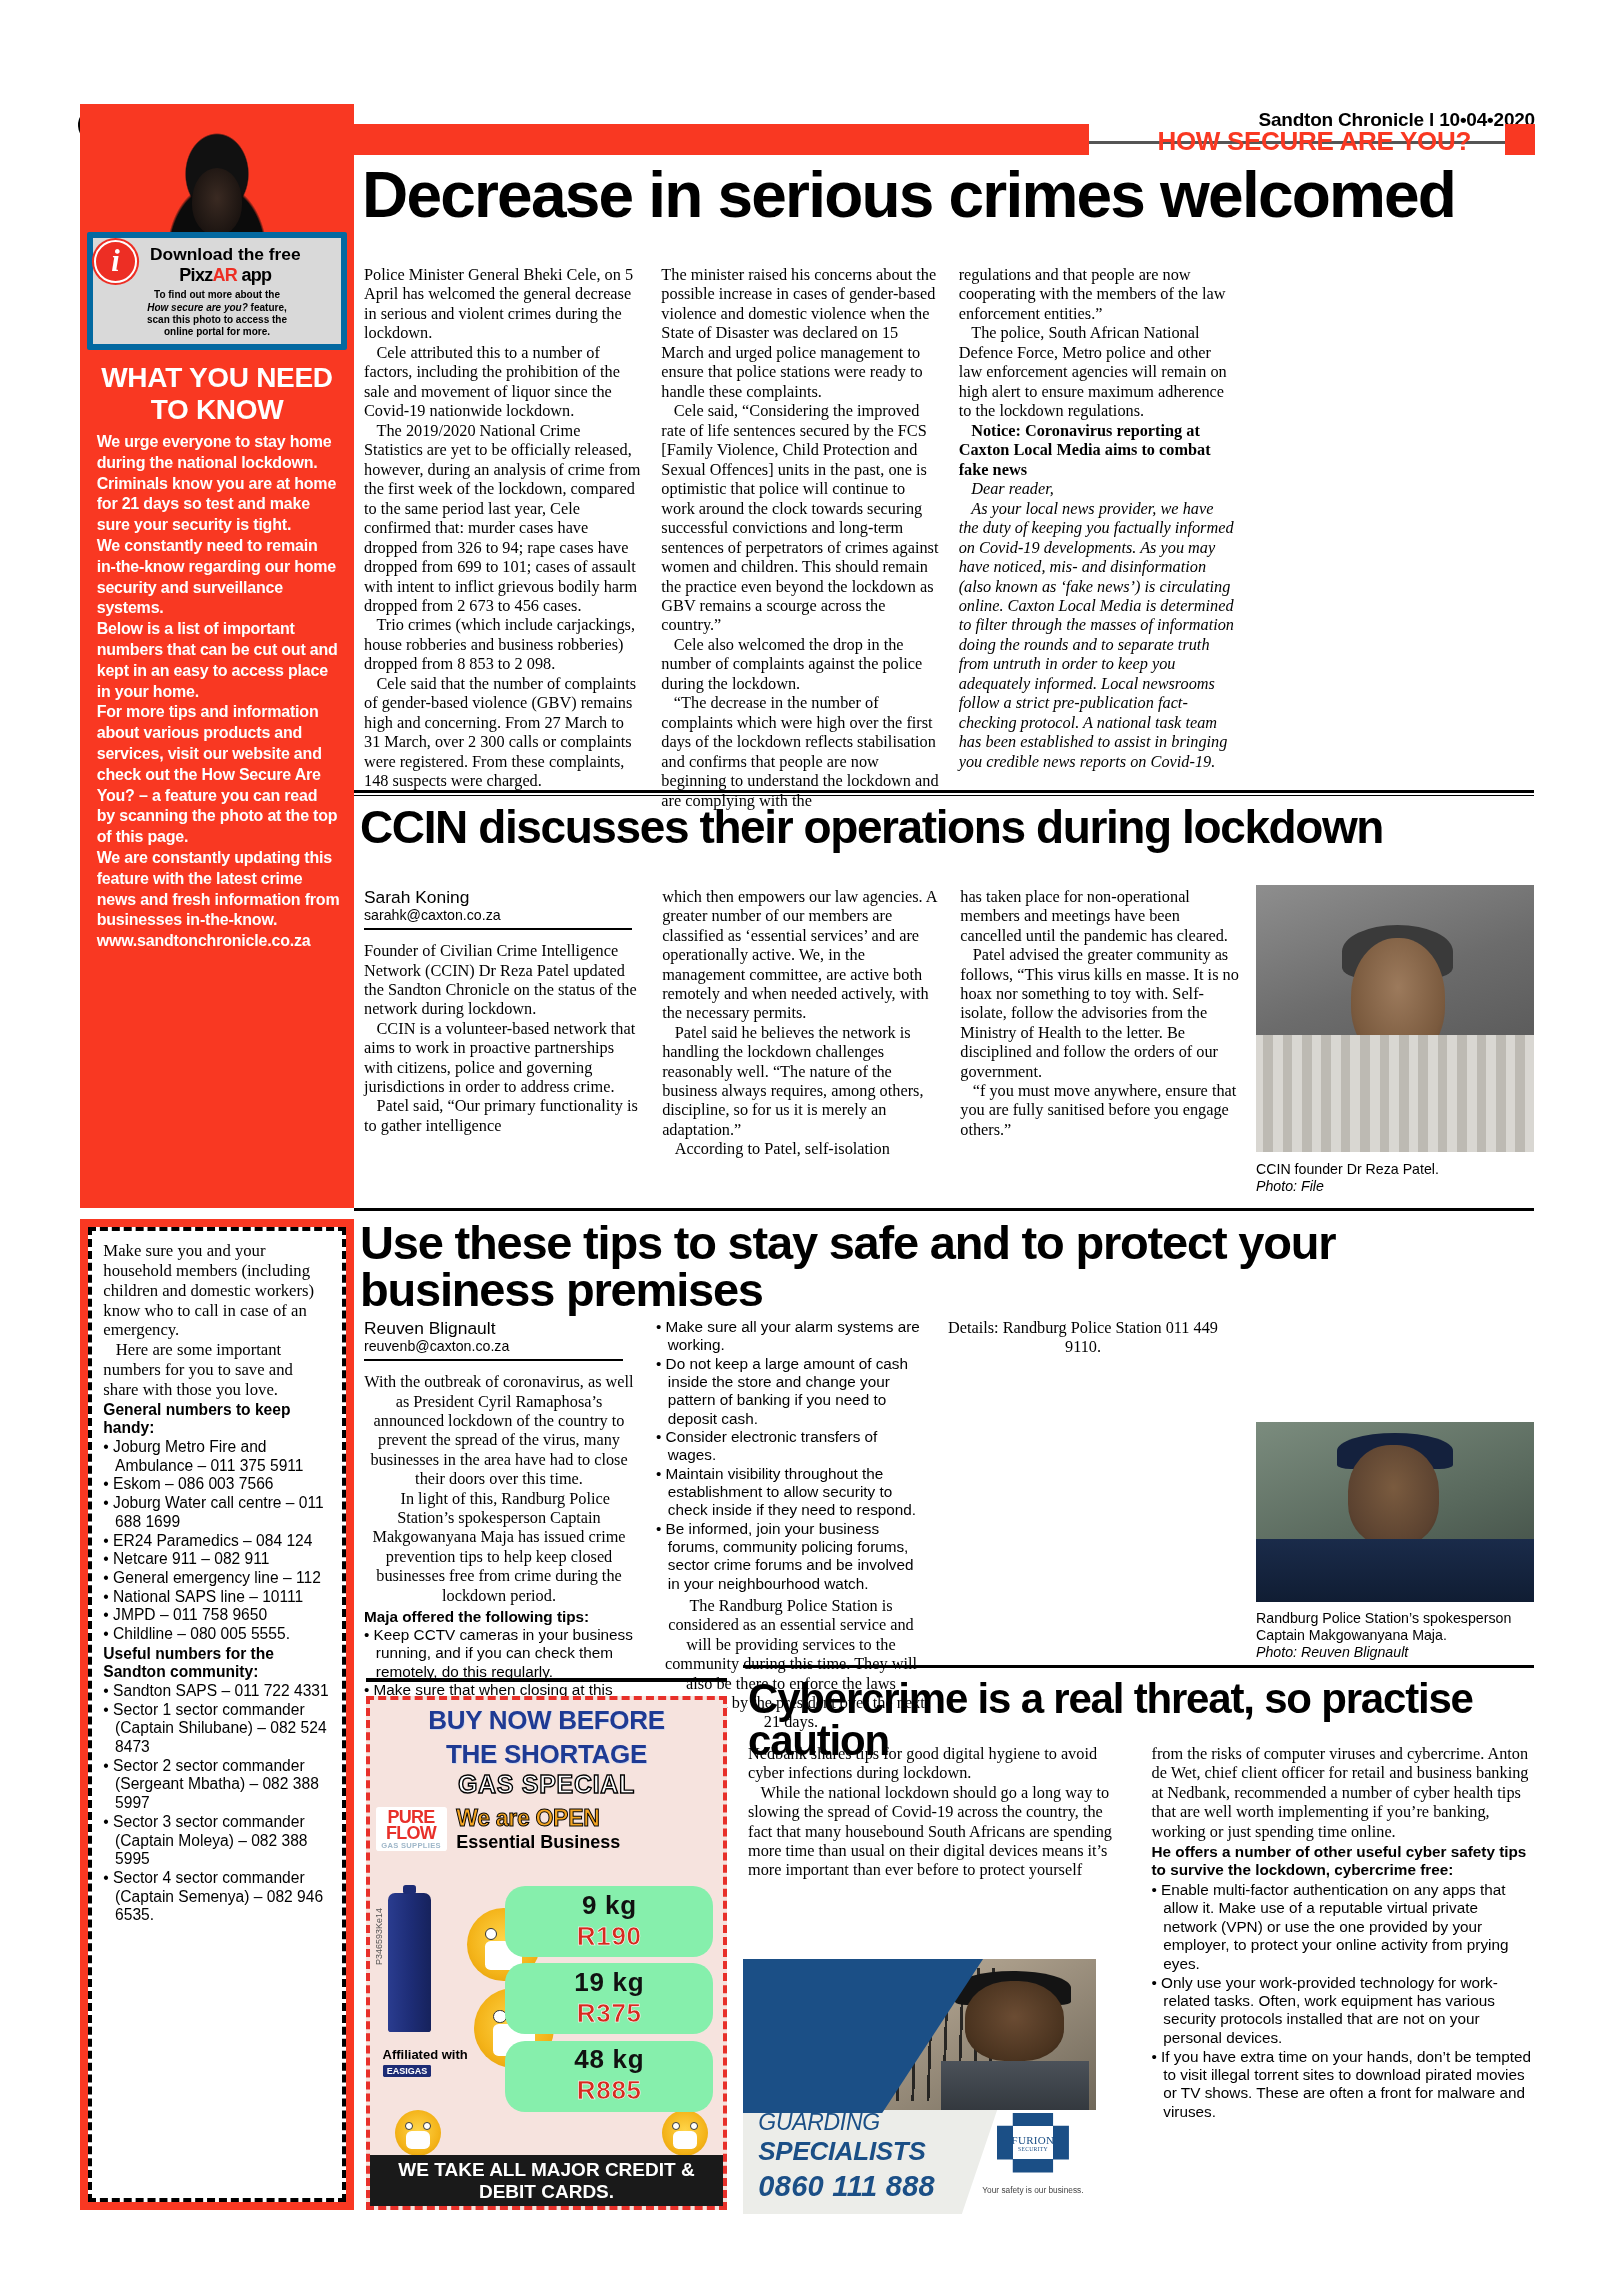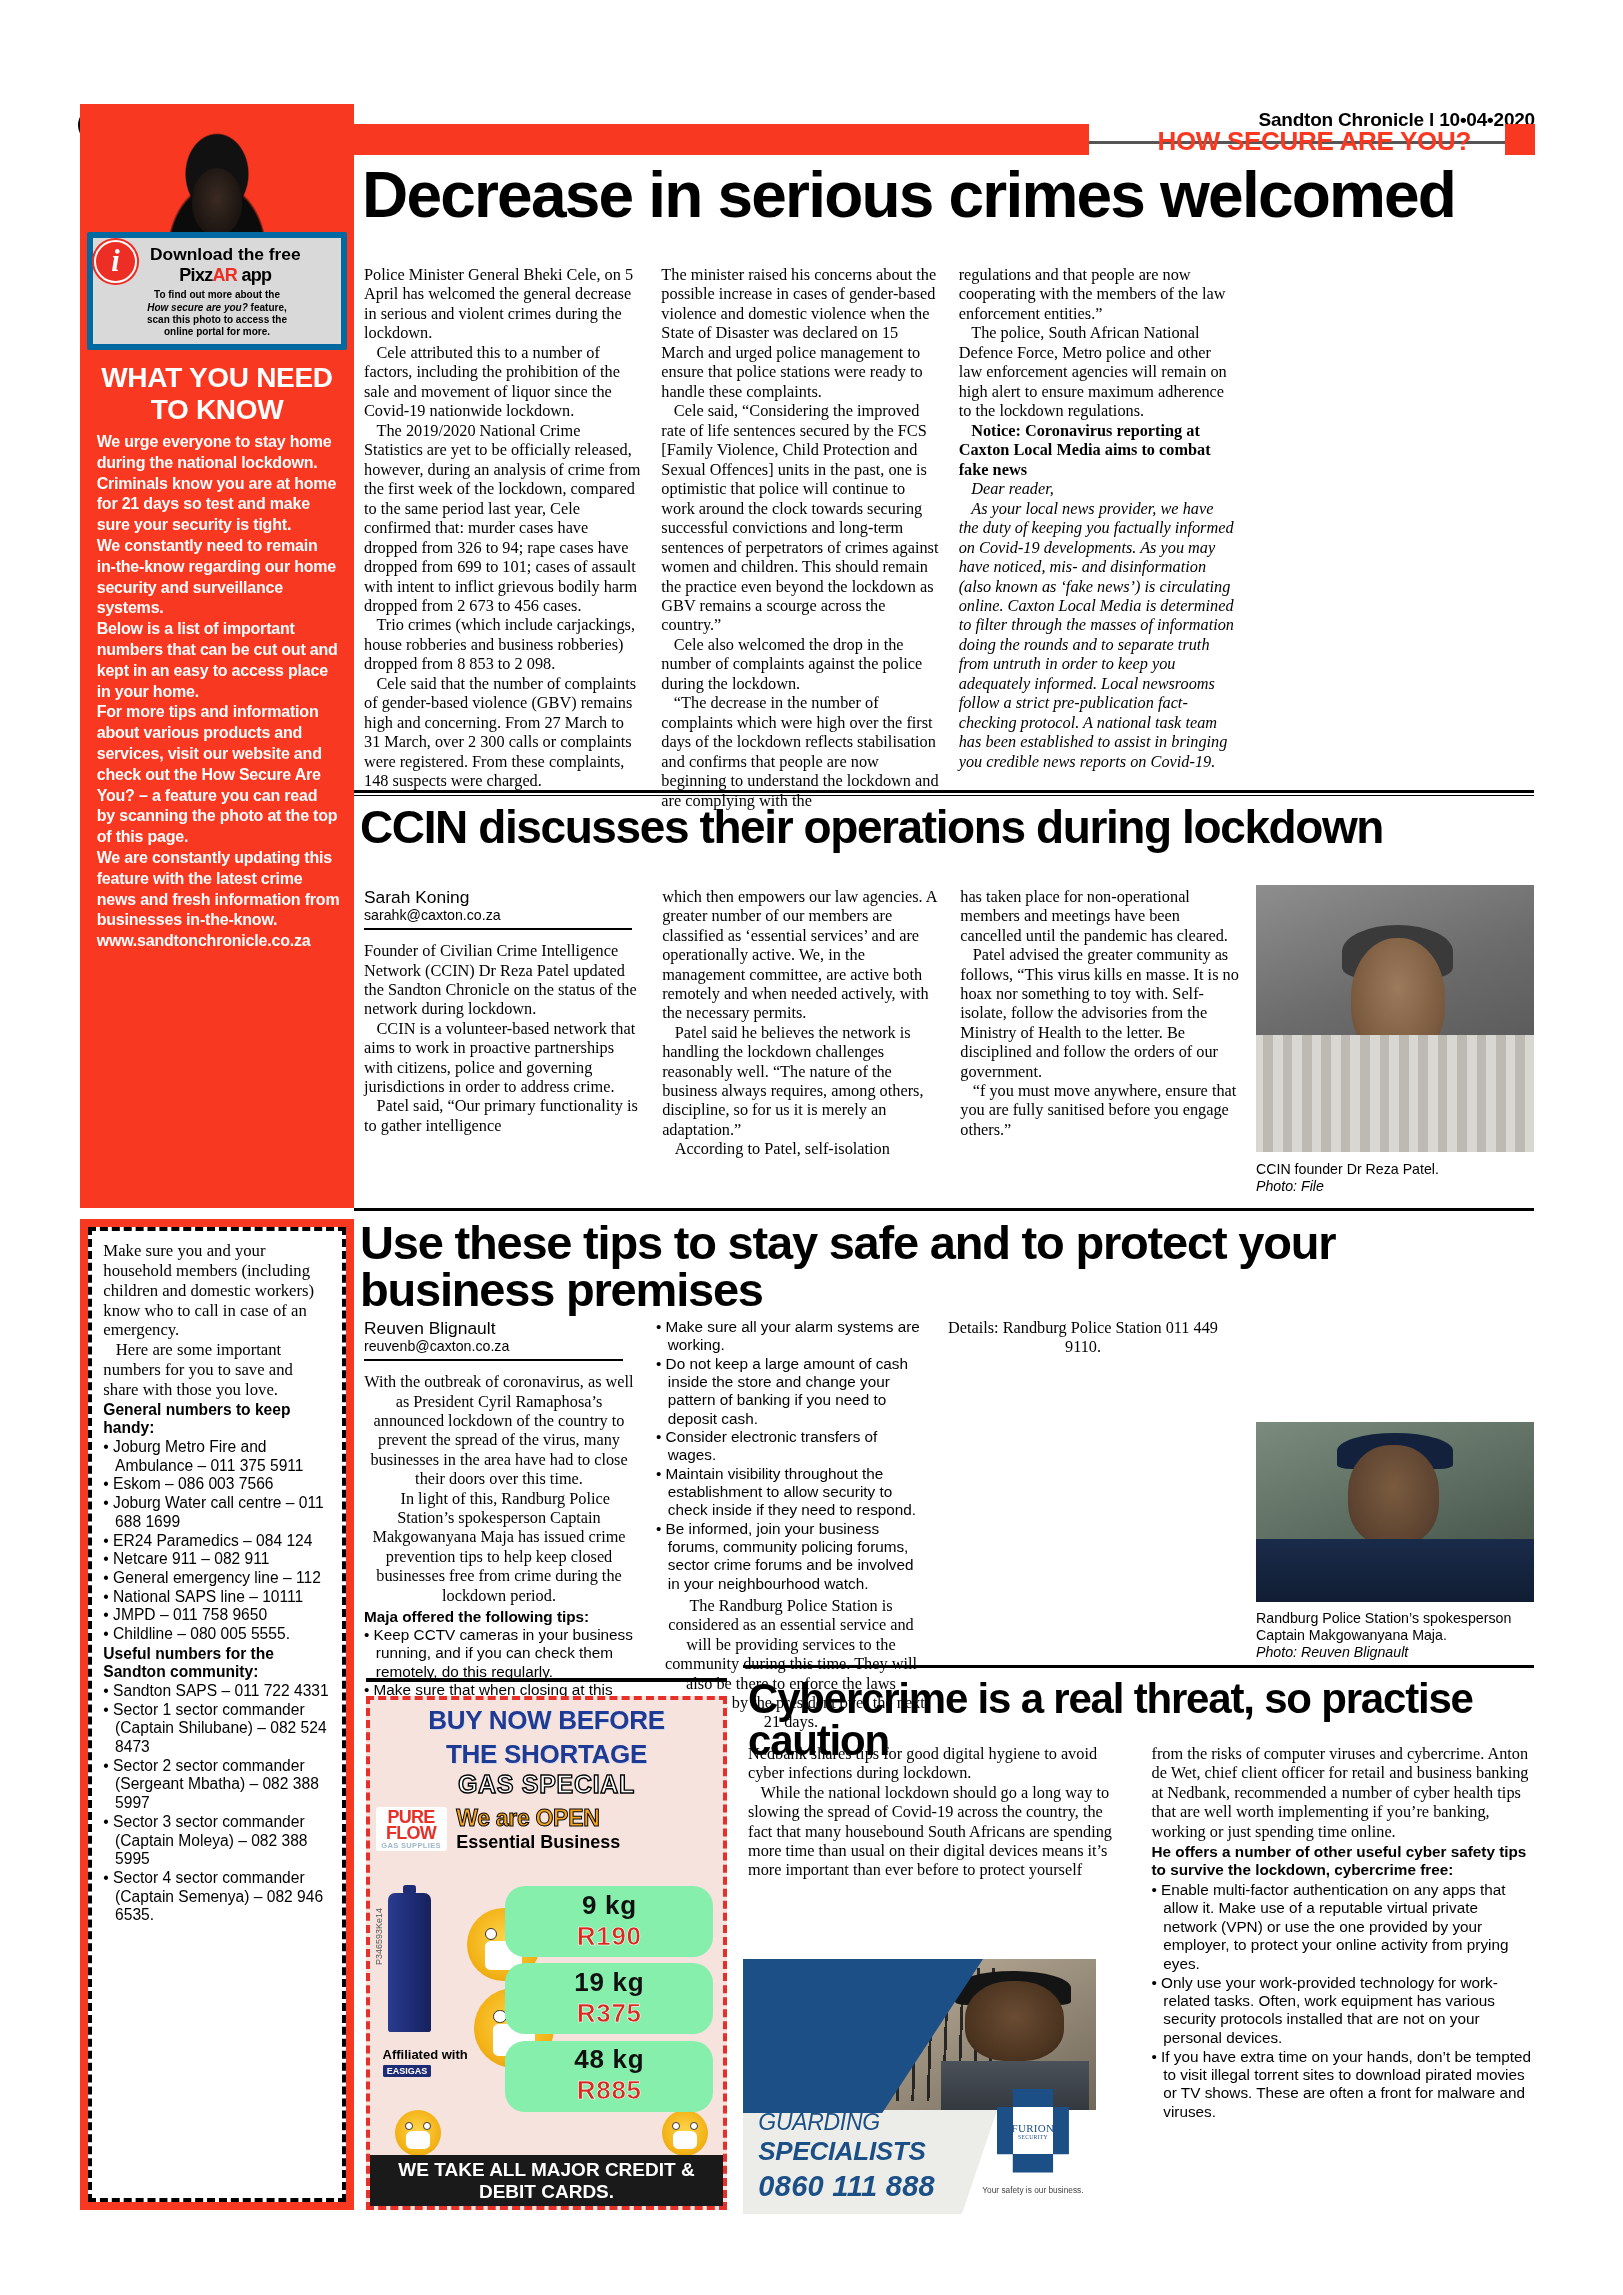--- a/index.html
+++ b/index.html
@@ -348,21 +348,21 @@
     position:absolute; left:0; bottom:0; width:100%; height:104px;
     background:#ECEDE9; clip-path:polygon(0 0,72% 0,62% 100%,0 100%);
   }
   .fur-bottom2 { position:absolute; left:0; bottom:0; width:100%; height:104px; background:#fff; }
   .fur-txt { position:absolute; left:15.3px; bottom:11px; z-index:3; }
   .fur-txt .g1 { font-family:"Liberation Sans",sans-serif; font-style:italic; font-size:23px; color:#1B4F86; letter-spacing:-0.3px; }
   .fur-txt .g2 { font-family:"Liberation Sans",sans-serif; font-style:italic; font-weight:bold; font-size:26px; color:#1B4F86; letter-spacing:-0.3px; }
   .fur-txt .g3 { font-family:"Liberation Sans",sans-serif; font-style:italic; font-weight:bold; font-size:29px; color:#1B4F86; letter-spacing:0.3px; margin-top:2.8px;}
   .fur-logo { position:absolute; right:12.5px; bottom:19.4px; z-index:3; text-align:center; }
   .fur-mark {
-    width:72px; height:84px; margin:12px auto;
+    width:72px; height:60px; margin:12px auto;
     background:#1B4F86;
     clip-path:polygon(22% 0,78% 0,78% 22%,100% 22%,100% 78%,78% 78%,78% 100%,22% 100%,22% 78%,0 78%,0 22%,22% 22%);
     position:relative;
     padding-left:31px;
   }
   .fur-mark .inner {
     position:absolute; left:22%; top:22%; width:56%; height:56%; background:#fff;
     display:flex; flex-direction:column; align-items:center; justify-content:center;
   }
   .fur-mark .inner .a { font-family:"Liberation Serif",serif; font-size:11px; color:#1B4F86; letter-spacing:0.3px;}

